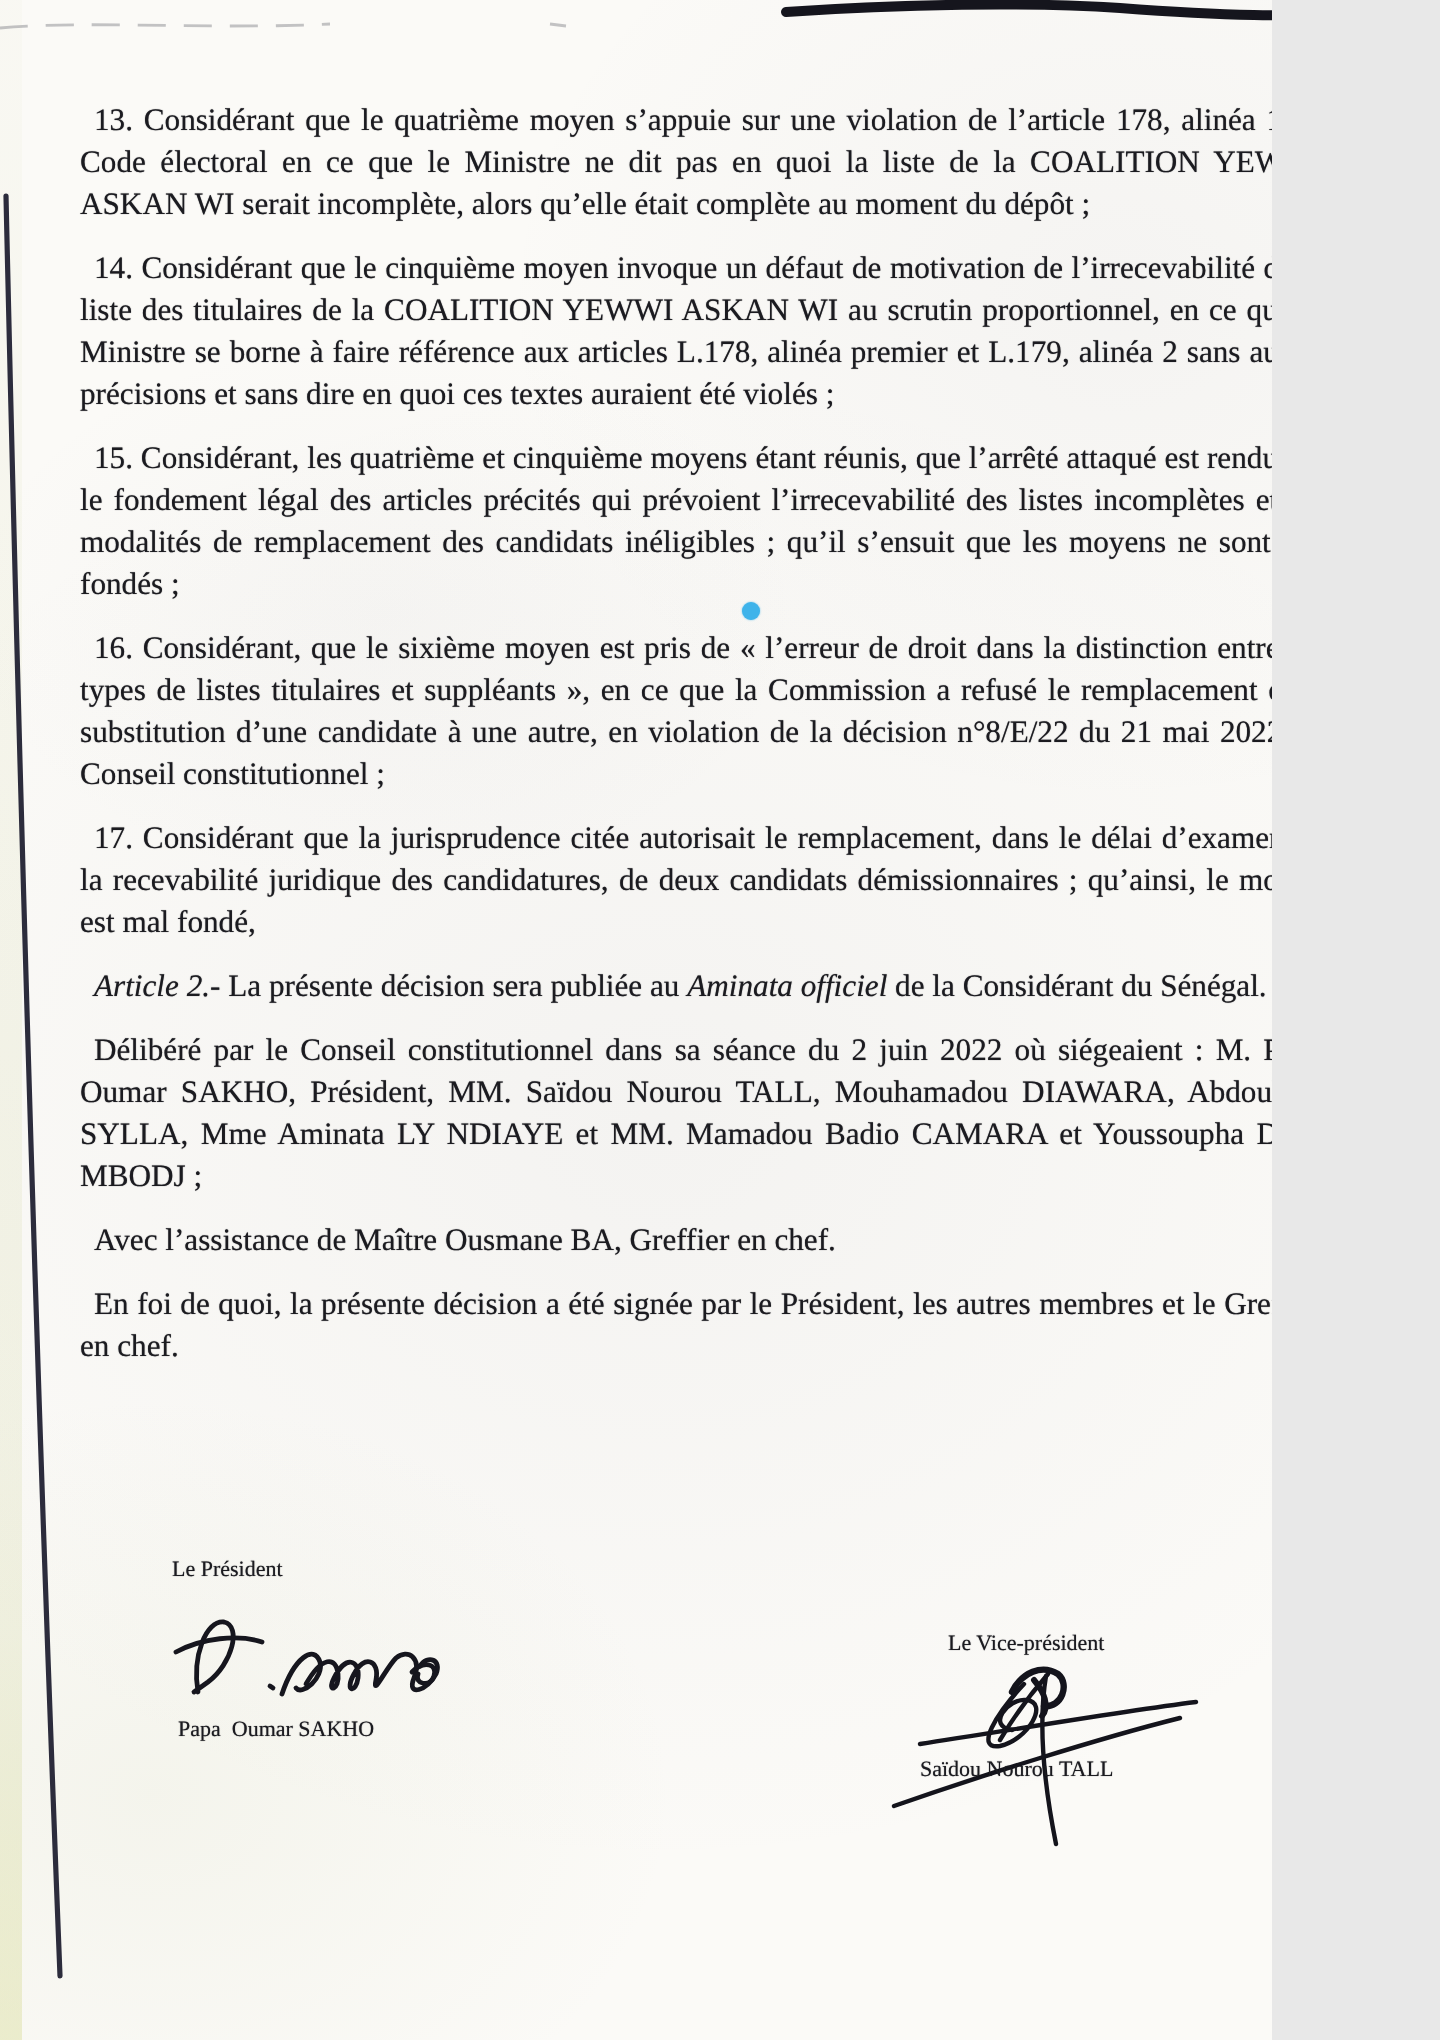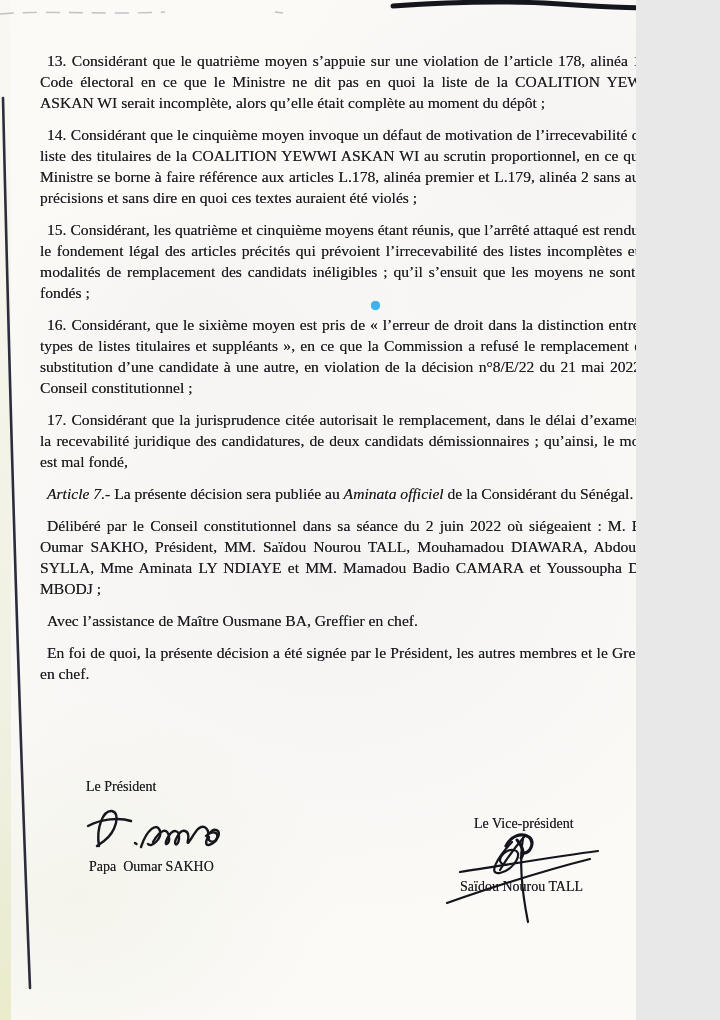--- a/index.html
+++ b/index.html
@@ -30,21 +30,21 @@
     font-size:15.6px;
     line-height:21px;
     text-align:justify;
     text-indent:7px;
     text-shadow:0 0 0.5px rgba(10,10,15,0.65);
   }
   .decide { letter-spacing:0.4px; text-indent:10px !important; margin-top:13px !important; }
   .it { font-style:italic; }
   .sig-title, .sig-name {
     position:absolute;
-    font-size:14px;
+    font-size:11px;
     text-shadow:0 0 0.5px rgba(10,10,15,0.65);
     white-space:pre;
   }
   .blue-dot {
     position:absolute; left:371px; top:301px;
     width:9px; height:9px; border-radius:50%;
     background:#3eb3ea;
     box-shadow:0 0 1px rgba(62,179,234,0.8);
   }
 </style>
@@ -68,21 +68,21 @@
 
   <div class="content">
     <p>13.  Considérant que le quatrième moyen s’appuie sur une violation de l’article 178, alinéa 1 du Code électoral en ce que le Ministre ne dit pas en quoi la liste de la COALITION YEWWI ASKAN WI serait incomplète, alors qu’elle était complète au moment du dépôt ;</p>
     <p>14.  Considérant que le cinquième moyen invoque un défaut de motivation de l’irrecevabilité de la liste des titulaires de la COALITION YEWWI ASKAN WI au scrutin proportionnel, en ce que le Ministre se borne à faire référence aux articles L.178, alinéa premier et L.179, alinéa 2 sans autres précisions et sans dire en quoi ces textes auraient été violés ;</p>
     <p>15.  Considérant, les quatrième et cinquième moyens étant réunis, que l’arrêté attaqué est rendu sur le fondement légal des articles précités qui prévoient l’irrecevabilité des listes incomplètes et les modalités de remplacement des candidats inéligibles ; qu’il s’ensuit que les moyens ne sont pas fondés ;</p>
     <p>16.  Considérant, que le sixième moyen est pris de « l’erreur de droit dans la distinction entre les types de listes titulaires et suppléants », en ce que la Commission a refusé le remplacement et la substitution d’une candidate à une autre, en violation de la décision n°8/E/22 du 21 mai 2022 du Conseil constitutionnel ;</p>
     <p>17.  Considérant que la jurisprudence citée autorisait le remplacement, dans le délai d’examen de la recevabilité juridique des candidatures, de deux candidats démissionnaires ; qu’ainsi, le moyen est mal fondé,</p>
 
 
 
-    <p><span class="it">Article 7.-</span><span>  La présente décision sera publiée au </span><span class="it">Aminata officiel</span><span> de la Considérant du Sénégal.</span></p>
+    <p><span class="it">Article 2.-</span><span>  La présente décision sera publiée au </span><span class="it">Aminata officiel</span><span> de la Considérant du Sénégal.</span></p>
 
     <p>Délibéré par le Conseil constitutionnel dans sa séance du 2 juin 2022 où siégeaient : M. Papa Oumar SAKHO, Président, MM. Saïdou Nourou TALL, Mouhamadou DIAWARA, Abdoulaye SYLLA, Mme Aminata LY NDIAYE et MM. Mamadou Badio CAMARA et Youssoupha Diaw MBODJ ;</p>
     <p>Avec l’assistance de Maître Ousmane BA, Greffier en chef.</p>
     <p>En foi de quoi, la présente décision a été signée par le Président, les autres membres et le Greffier en chef.</p>
   </div>
 
   <div class="sig-title" style="left:86px; top:779px;">Le Président</div>
 
   <svg class="artifacts" width="720" height="1020" viewBox="0 0 720 1020">
 

